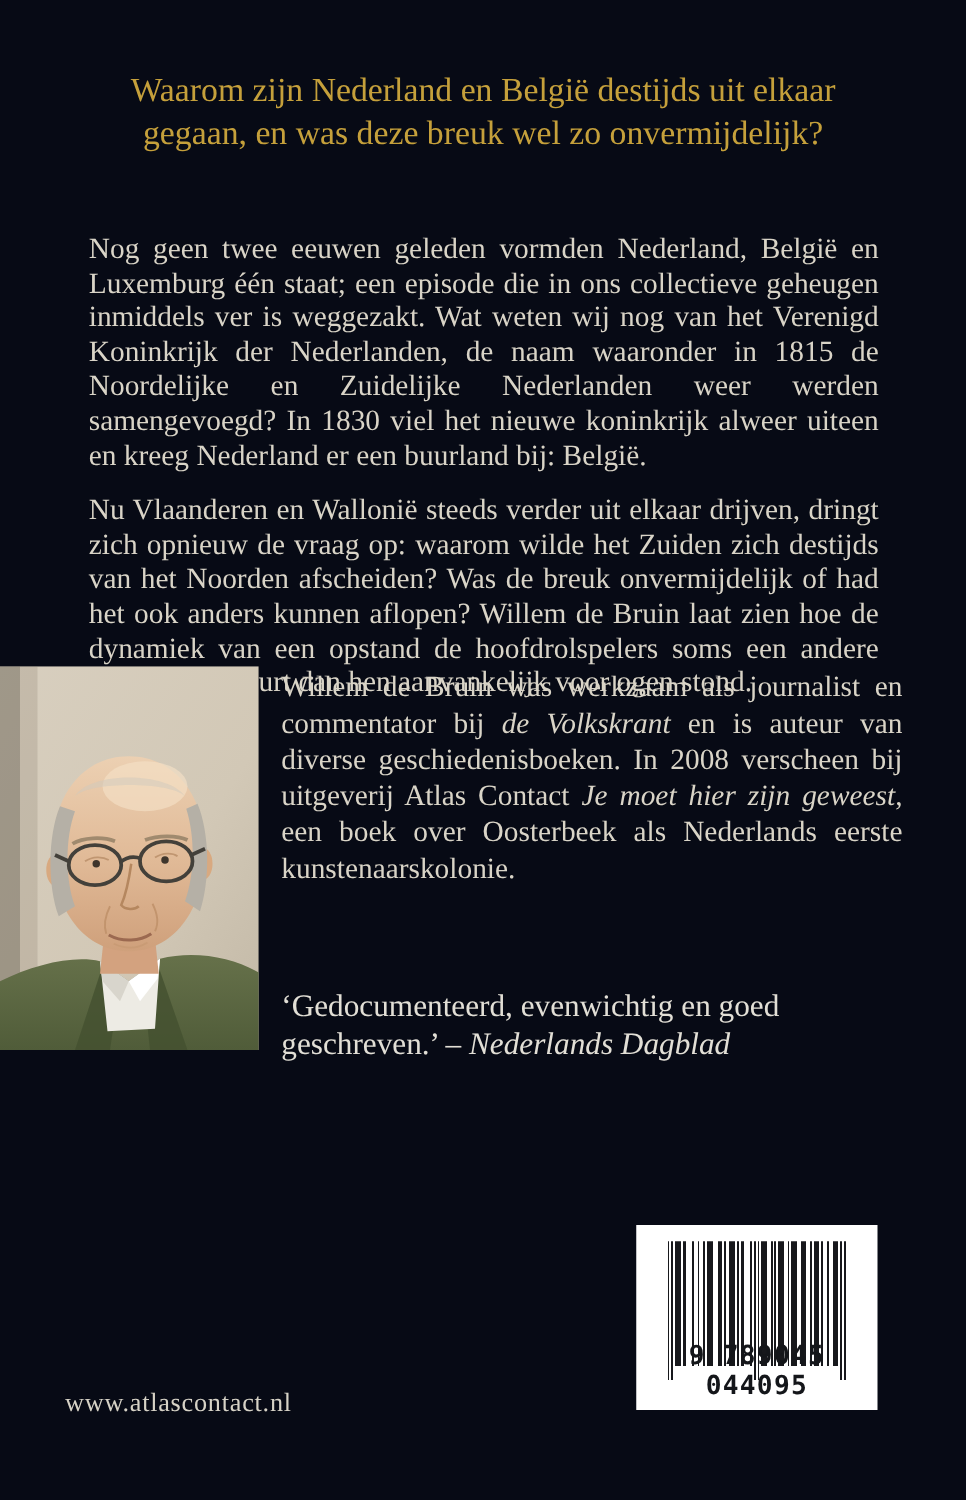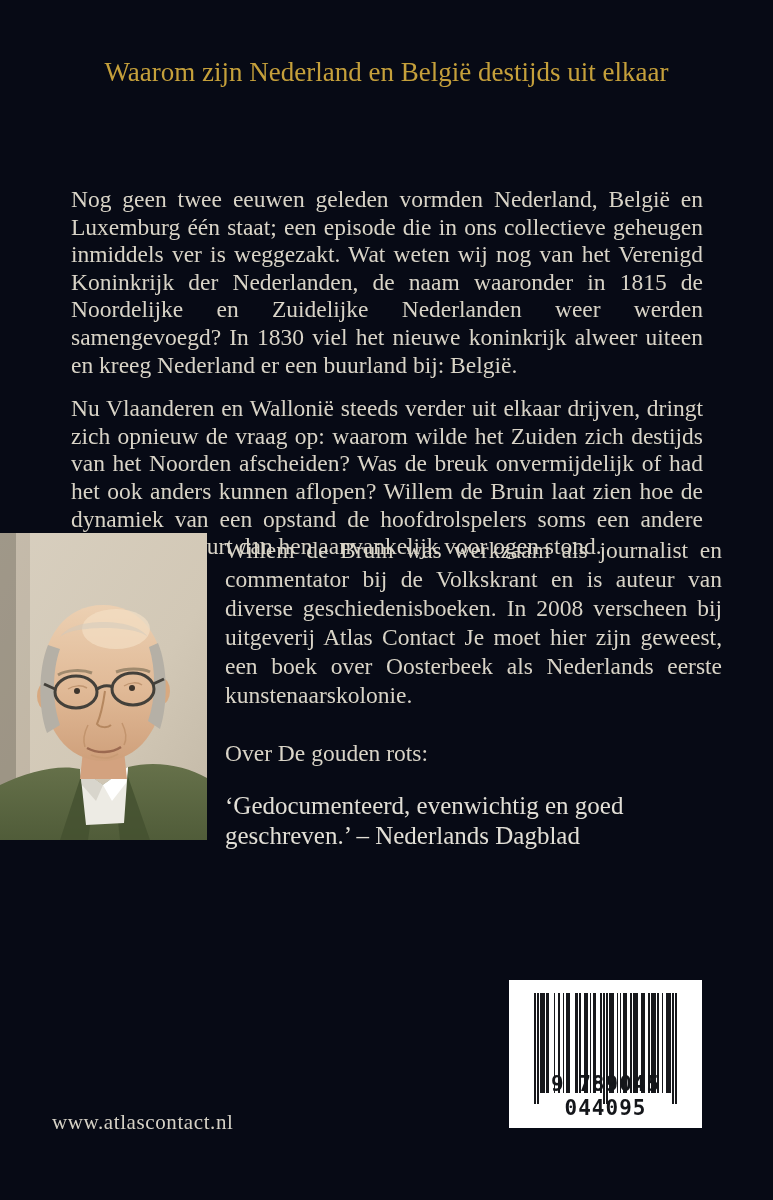--- a/index.html
+++ b/index.html
@@ -38,21 +38,21 @@
     color:var(--ink);font-size:23.5px;line-height:29px;
     text-align:justify;
   }
   .over{
     position:absolute;left:225px;top:740px;width:500px;
     color:var(--ink);font-size:23.5px;
   }
   .quote{color:var(--quote-ink);font-size:25px;line-height:30px}
   .q1{position:absolute;left:225px;top:791px;width:470px}
   .q2{position:absolute;left:225px;top:874px;width:520px}
-  .it{}
+  .it{font-style:italic}
   .barcode{
     position:absolute;left:509px;top:980px;width:193px;height:148px;
     background:var(--barcode-bg);
   }
   .barcode-bars{position:absolute;left:25px;top:13px}
   .barcode-bars rect{fill:#17181c}
   .barcode-number{
     position:absolute;left:0;bottom:8px;width:100%;text-align:center;
     font-family:"DejaVu Sans Mono","Liberation Mono",monospace;
     font-size:21px;color:#14161a;letter-spacing:1px;
@@ -64,20 +64,21 @@
     color:#d6d2c6;font-size:21px;letter-spacing:0.6px;
   }
 </style>
 </head>
 <body>
 
 <div class="cover">
 
   <h1 class="tagline">
     <span>Waarom zijn Nederland en België destijds uit elkaar</span>
+    <span>gegaan, en was deze breuk wel zo onvermijdelijk?</span>
   </h1>
 
   <div class="synopsis">
     <p>Nog geen twee eeuwen geleden vormden Nederland, België en Luxemburg één staat; een episode die in ons collectieve geheugen inmiddels ver is weggezakt. Wat weten wij nog van het Verenigd Koninkrijk der Nederlanden, de naam waaronder in 1815 de Noordelijke en Zuidelijke Nederlanden weer werden samengevoegd? In 1830 viel het nieuwe koninkrijk alweer uiteen en kreeg Nederland er een buurland bij: België.</p>
     <p>Nu Vlaanderen en Wallonië steeds verder uit elkaar drijven, dringt zich opnieuw de vraag op: waarom wilde het Zuiden zich destijds van het Noorden afscheiden? Was de breuk onvermijdelijk of had het ook anders kunnen aflopen? Willem de Bruin laat zien hoe de dynamiek van een opstand de hoofdrolspelers soms een andere richting op stuurt dan hen aanvankelijk voor ogen stond.</p>
   </div>
 
   <div class="photo">
     <svg viewBox="0 0 207 307" xmlns="http://www.w3.org/2000/svg">
       <defs>
@@ -143,21 +144,20 @@
 
       <path d="M87,215 C98,221 112,220 121,214" stroke="#9b6950" stroke-width="2.5" fill="none"></path>
       <path d="M91,222 C100,226 110,226 118,221" stroke="#c79a73" stroke-width="1.5" fill="none" opacity="0.8"></path>
     </svg>
   </div>
 
   <div class="bio">
     <p><span>Willem de Bruin was werkzaam als journalist en commentator bij </span><span class="it">de Volkskrant</span><span> en is auteur van diverse geschiedenisboeken. In 2008 verscheen bij uitgeverij Atlas Contact </span><span class="it">Je moet hier zijn geweest</span><span>, een boek over Oosterbeek als Nederlands eerste kunstenaarskolonie.</span></p>
   </div>
 
-  <p class="over"><span>Over </span><span class="it">De gouden rots</span><span>:</span></p>
 
   <p class="quote q1"><span>‘Gedocumenteerd, evenwichtig en goed geschreven.’ – </span><span class="it">Nederlands Dagblad</span></p>
 
 
   <div class="barcode">
     <svg class="barcode-bars" width="143" height="111" viewBox="0 0 143 111" xmlns="http://www.w3.org/2000/svg" shape-rendering="crispEdges">
         <rect x="0.0" y="0" width="1.5" height="111"></rect>
         <rect x="3.0" y="0" width="1.5" height="111"></rect>
         <rect x="6.0" y="0" width="4.5" height="100"></rect>
         <rect x="12.0" y="0" width="3.0" height="100"></rect>

